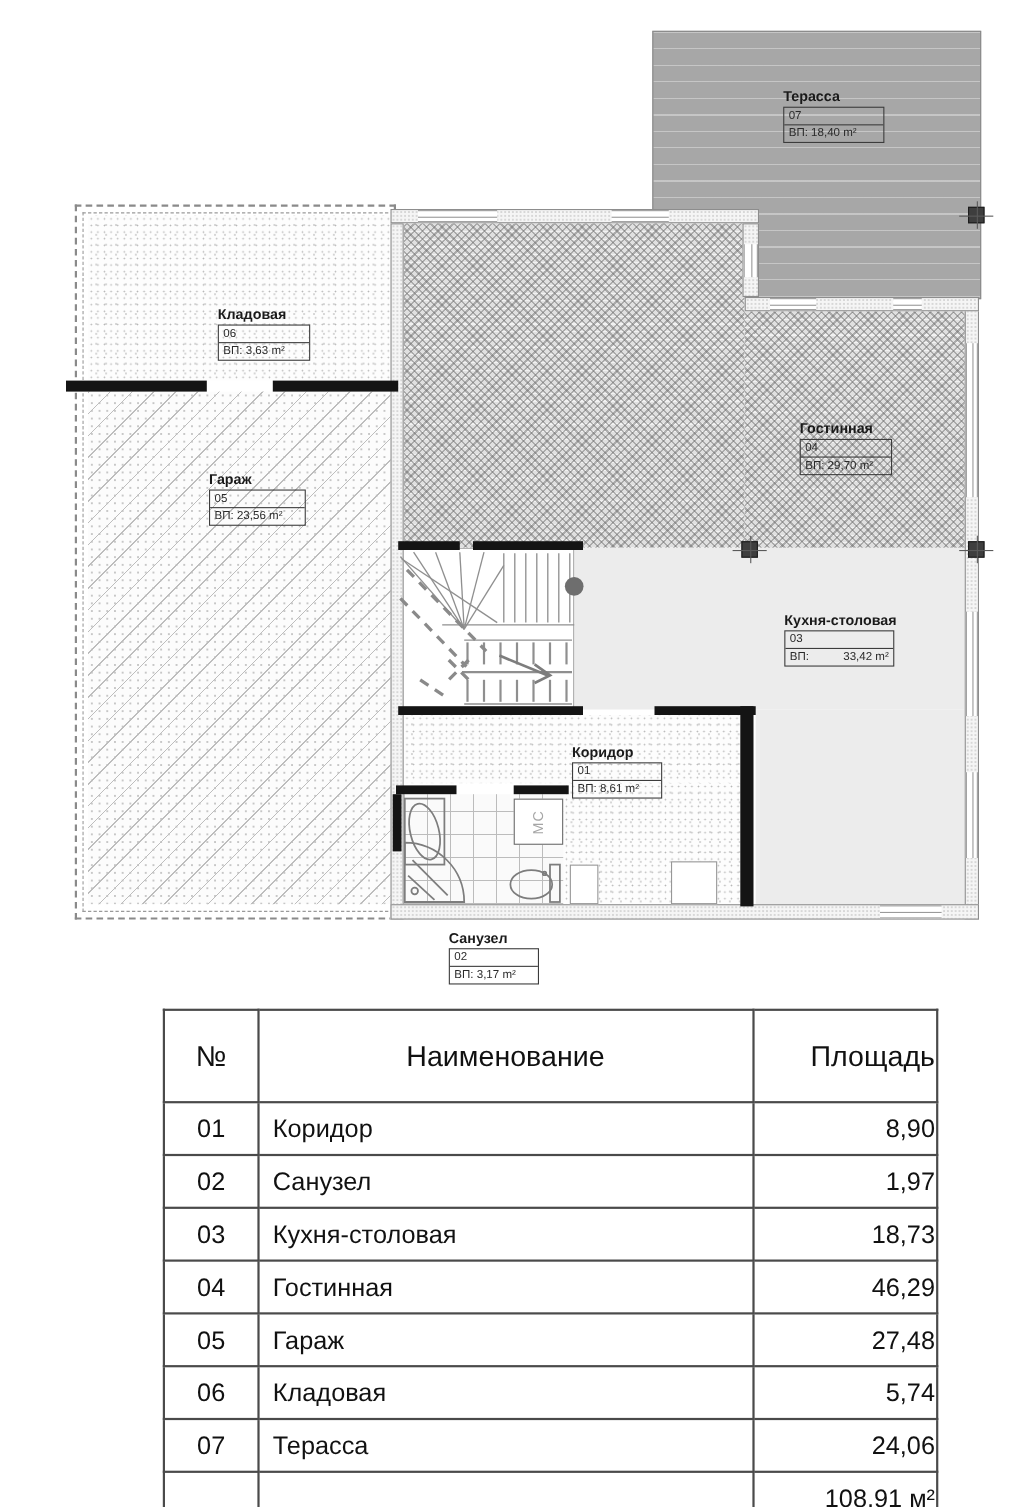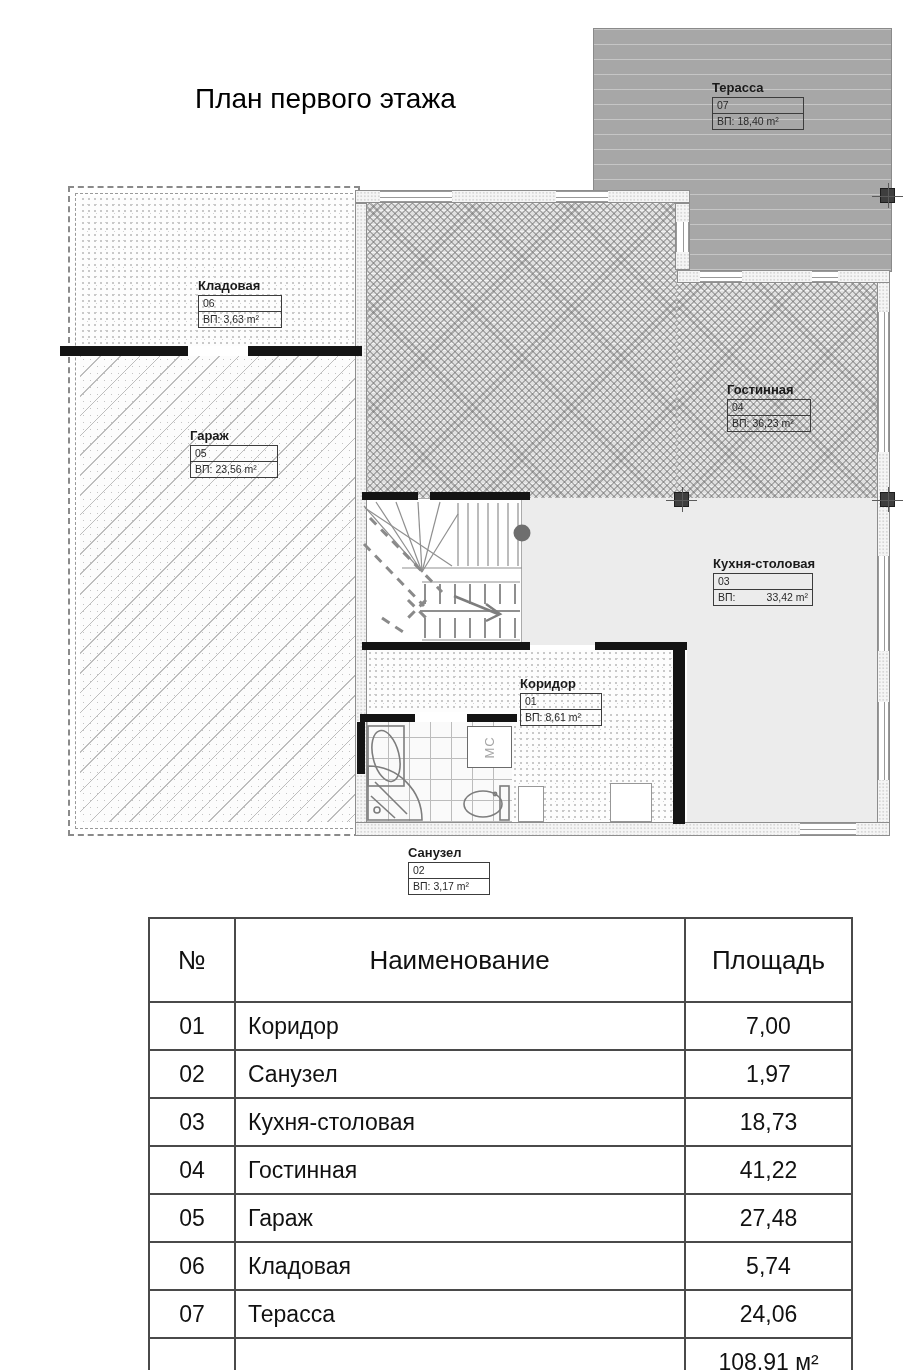--- a/index.html
+++ b/index.html
@@ -85,29 +85,28 @@
 
   .plan-title{font-size:28px;color:#000;z-index:40;white-space:nowrap;}
 
   
   .rooms-table{border-collapse:collapse;z-index:40;background:#fff;}
   .rooms-table td,.rooms-table th{border:2px solid #4a4a4a;font-weight:normal;}
   .rooms-table th{height:80px;font-size:26px;}
   .rooms-table td{height:44px;font-size:23px;}
   .col-num{width:82px;text-align:center;}
   .col-name{width:450px;text-align:left;padding-left:12px;box-sizing:border-box;}
-  .col-area{width:163px;text-align:center;}
+  .col-area{width:163px;text-align:right;}
   .rooms-table th.col-name{text-align:center;padding-left:0;}
 </style>
 </head>
 <body>
 
 <div class="page">
 
-  <div class="abs plan-title" style="left:195px;top:83px;">План первого этажа</div>
 
   <div class="abs" style="left:0;top:0;width:924px;height:905px;">
 
     <div class="abs terrace" style="left:593px;top:28px;width:297px;height:242px;"></div>
 
     <div class="abs dashed-wing" style="left:68px;top:186px;width:292px;height:650px;box-sizing:border-box;">
       <div class="dashed-wing-inner"></div>
     </div>
     <div class="abs dots room" style="left:80px;top:196px;width:276px;height:150px;"></div>
     <div class="abs hatch room" style="left:80px;top:356px;width:276px;height:466px;"></div>
@@ -253,21 +252,21 @@
       <div class="room-box" style="width:86px;">
         <div class="rb-row">05</div>
         <div class="rb-row">ВП: 23,56 m²</div>
       </div>
     </div>
 
     <div class="abs room-label" style="left:727px;top:382px;">
       <div class="room-name">Гостинная</div>
       <div class="room-box" style="width:82px;">
         <div class="rb-row">04</div>
-        <div class="rb-row">ВП: 36,23 m²</div>
+        <div class="rb-row">ВП: 29,70 m²</div>
       </div>
     </div>
 
     <div class="abs room-label" style="left:713px;top:556px;">
       <div class="room-name">Кухня-столовая</div>
       <div class="room-box" style="width:98px;">
         <div class="rb-row">03</div>
         <div class="rb-row rb-split">
           <span>ВП:</span>
           <span>33,42 m²</span>
@@ -297,36 +296,36 @@
       <tr>
         <th class="col-num">№</th>
         <th class="col-name">Наименование</th>
         <th class="col-area">Площадь</th>
       </tr>
     </thead>
     <tbody>
       <tr>
         <td class="col-num">01</td>
         <td class="col-name">Коридор</td>
-        <td class="col-area">7,00</td>
+        <td class="col-area">8,90</td>
       </tr>
       <tr>
         <td class="col-num">02</td>
         <td class="col-name">Санузел</td>
         <td class="col-area">1,97</td>
       </tr>
       <tr>
         <td class="col-num">03</td>
         <td class="col-name">Кухня-столовая</td>
         <td class="col-area">18,73</td>
       </tr>
       <tr>
         <td class="col-num">04</td>
         <td class="col-name">Гостинная</td>
-        <td class="col-area">41,22</td>
+        <td class="col-area">46,29</td>
       </tr>
       <tr>
         <td class="col-num">05</td>
         <td class="col-name">Гараж</td>
         <td class="col-area">27,48</td>
       </tr>
       <tr>
         <td class="col-num">06</td>
         <td class="col-name">Кладовая</td>
         <td class="col-area">5,74</td>

